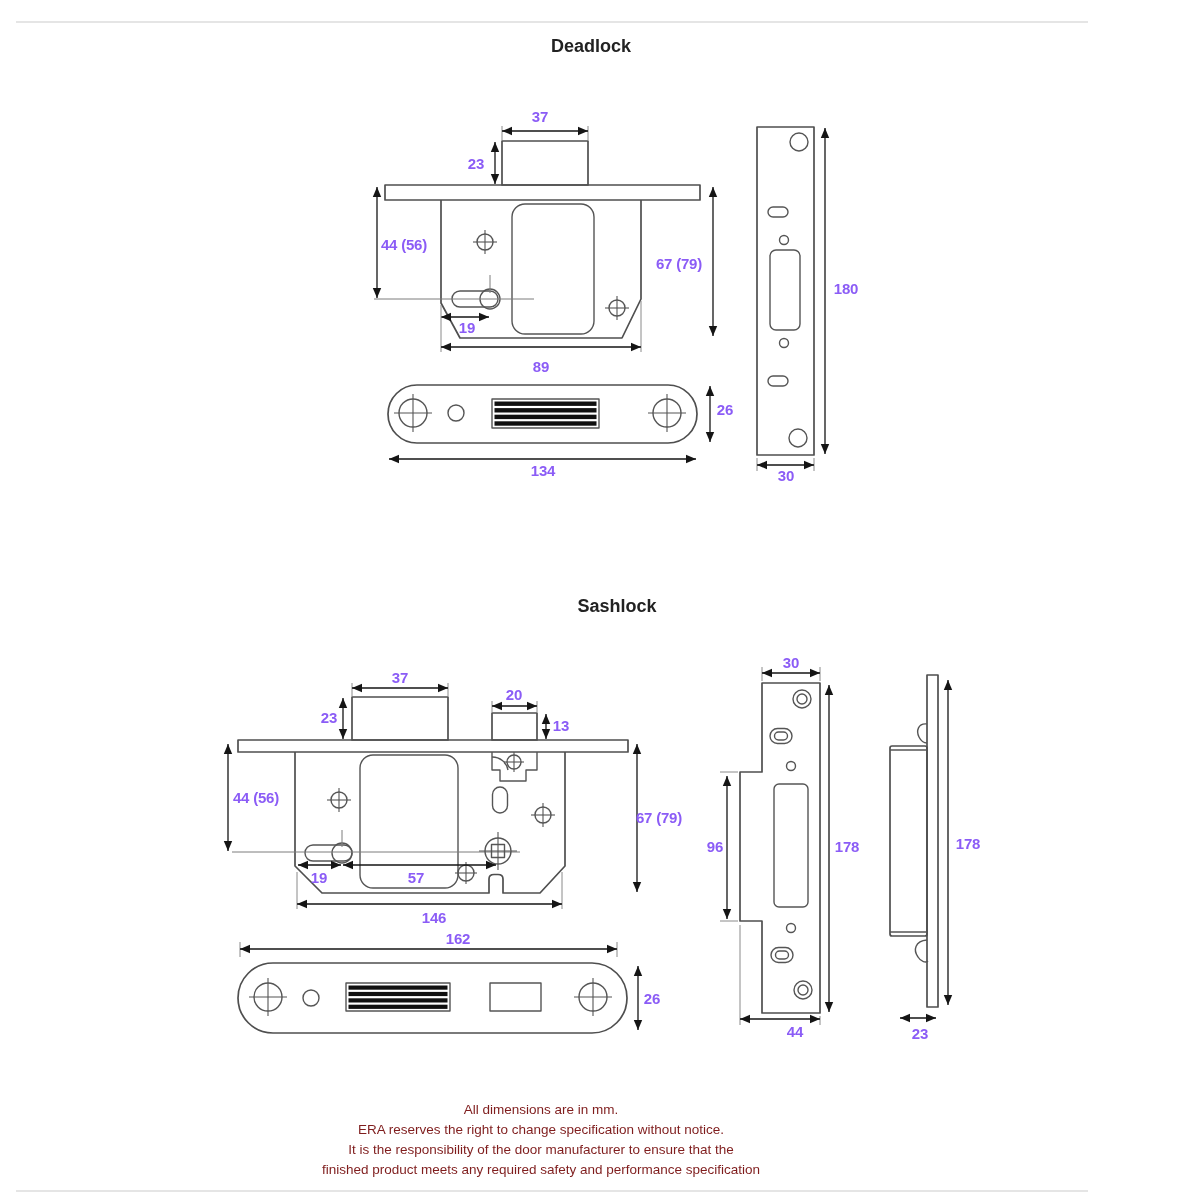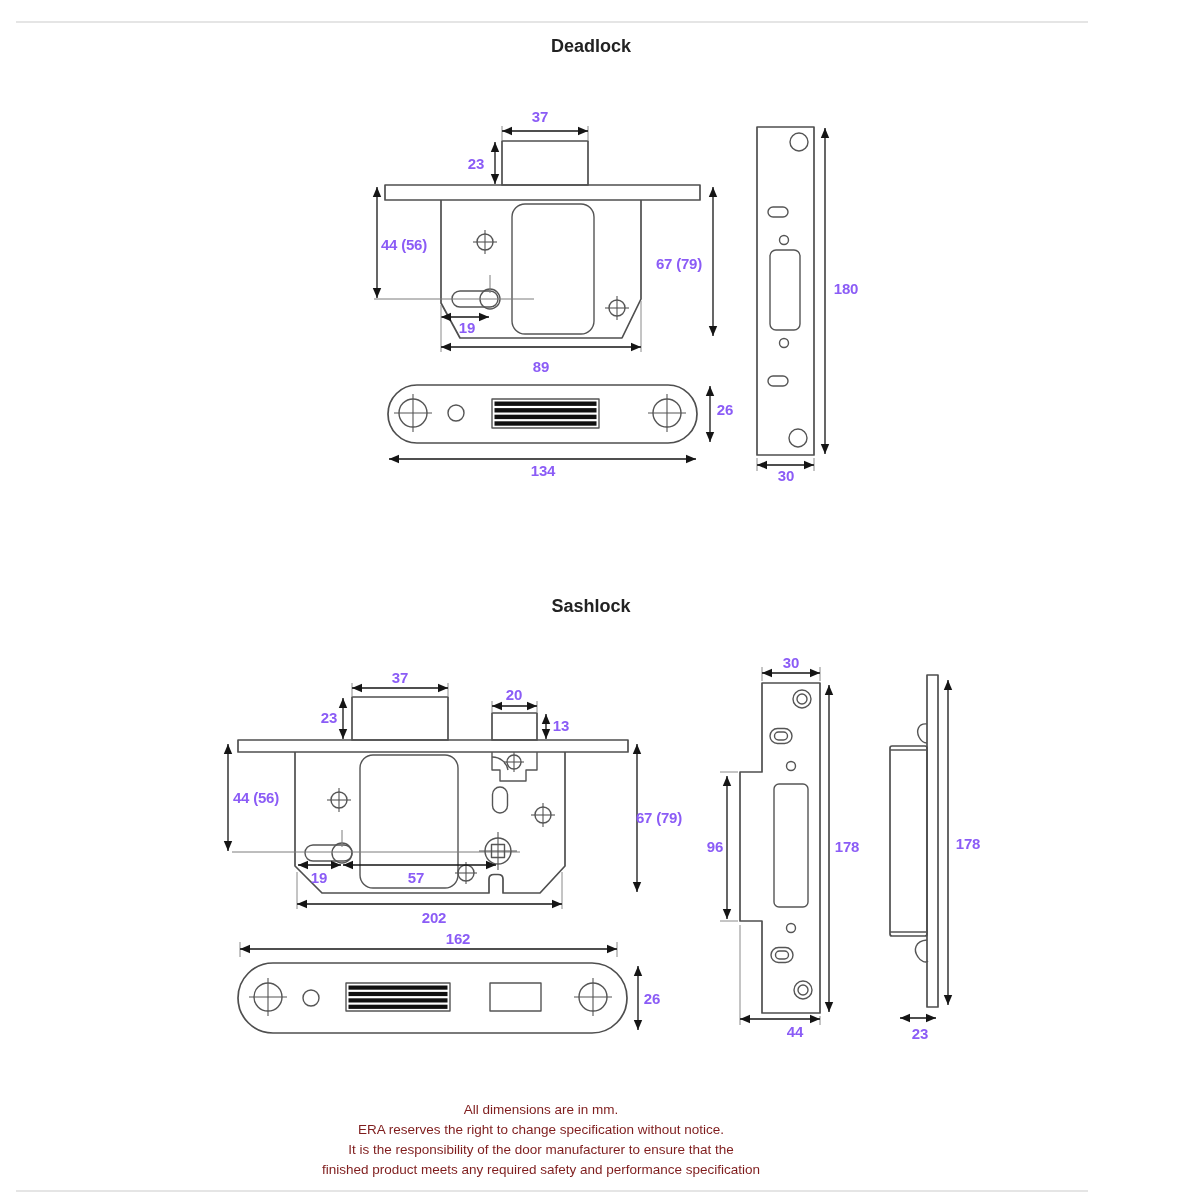--- a/index.html
+++ b/index.html
@@ -211,31 +211,31 @@
   <span class="lbl" style="left:476px;top:163px;">23</span>
   <span class="lbl" style="left:404px;top:244px;">44 (56)</span>
   <span class="lbl" style="left:679px;top:263px;">67 (79)</span>
   <span class="lbl" style="left:467px;top:327px;">19</span>
   <span class="lbl" style="left:541px;top:338px;margin-top:28px;">89</span>
   <span class="lbl" style="left:846px;top:288px;text-align:right;">180</span>
   <span class="lbl" style="left:786px;top:475px;">30</span>
   <span class="lbl" style="left:725px;top:409px;">26</span>
   <span class="lbl" style="left:543px;top:470px;">134</span>
 
-  <span class="title" style="left:591px;top:606px;">Sashlock</span>
+  <span class="title" style="left:617px;top:606px;">Sashlock</span>
 
   <span class="lbl" style="left:400px;top:677px;">37</span>
   <span class="lbl" style="left:329px;top:717px;">23</span>
   <span class="lbl" style="left:514px;top:694px;">20</span>
   <span class="lbl" style="left:561px;top:725px;">13</span>
   <span class="lbl" style="left:256px;top:797px;">44 (56)</span>
   <span class="lbl" style="left:659px;top:817px;">67 (79)</span>
   <span class="lbl" style="left:319px;top:877px;">19</span>
   <span class="lbl" style="left:416px;top:877px;">57</span>
-  <span class="lbl" style="left:434px;top:917px;">202</span>
+  <span class="lbl" style="left:434px;top:917px;">146</span>
   <span class="lbl" style="left:458px;top:938px;">162</span>
   <span class="lbl" style="left:652px;top:998px;">26</span>
   <span class="lbl" style="left:791px;top:662px;">30</span>
   <span class="lbl" style="left:715px;top:846px;">96</span>
   <span class="lbl" style="left:847px;top:846px;">178</span>
   <span class="lbl" style="left:779px;top:1031px;margin-left:16px;">44</span>
   <span class="lbl" style="left:968px;top:843px;">178</span>
   <span class="lbl" style="left:920px;top:1033px;">23</span>
 
   <div class="footer">

